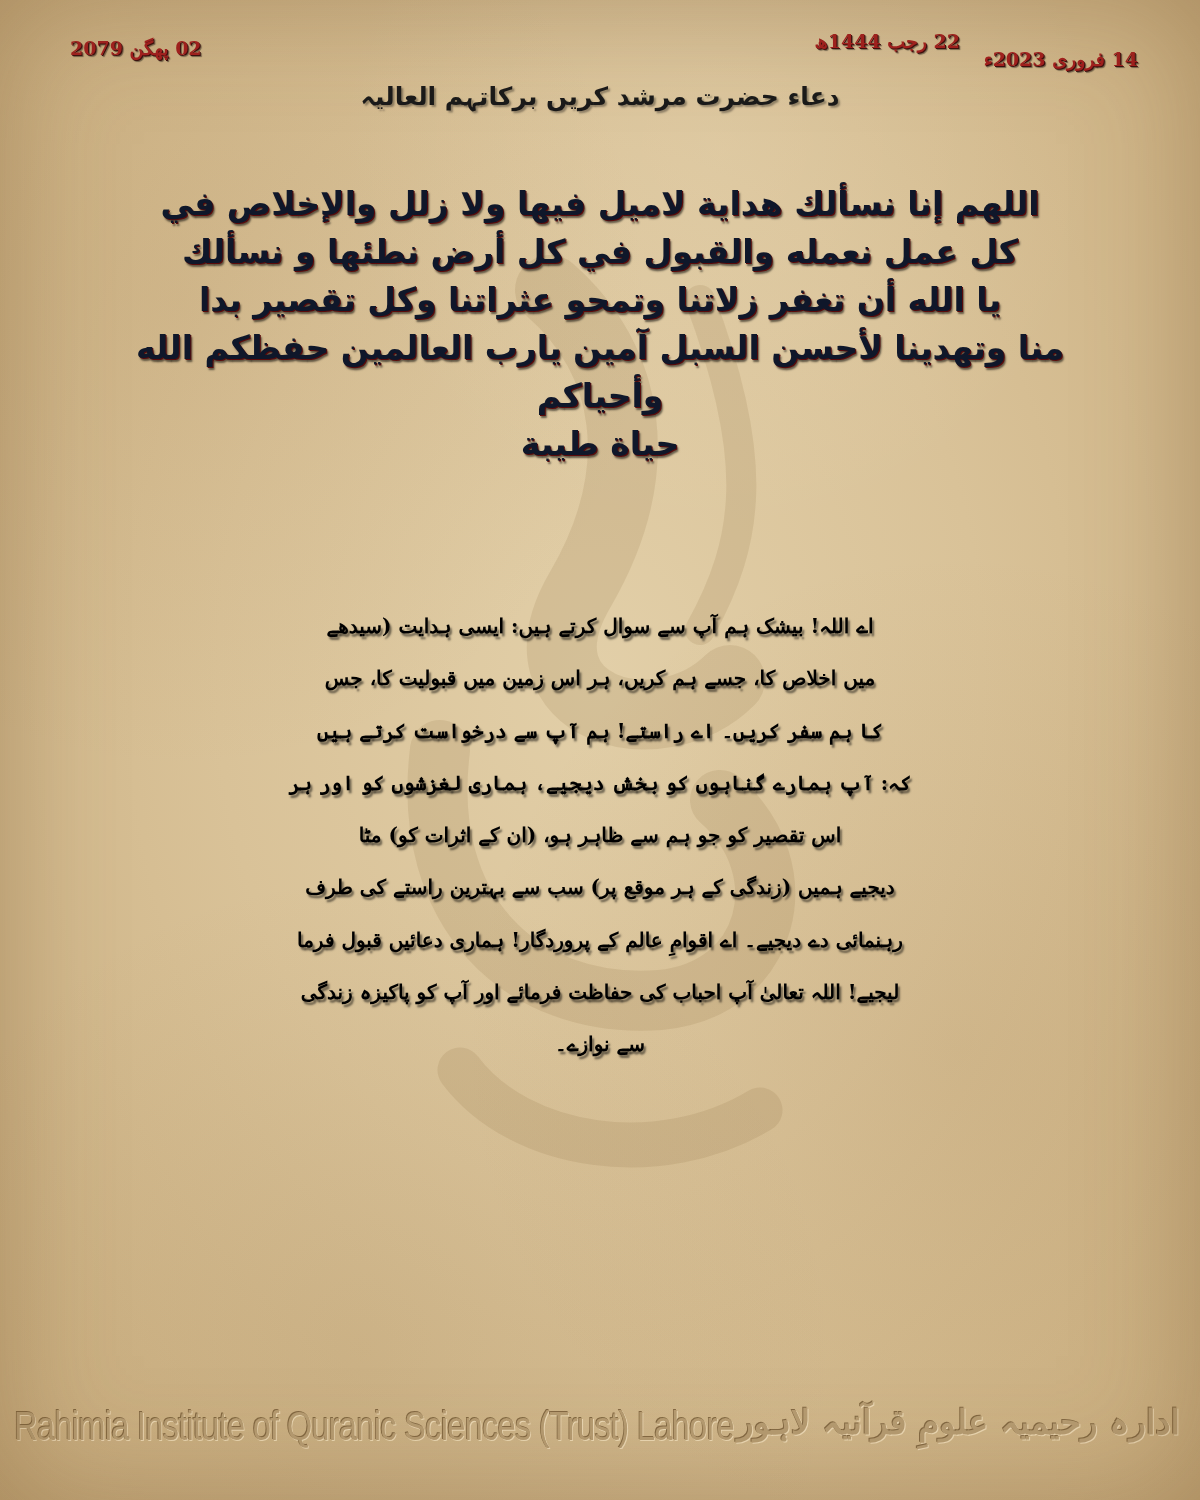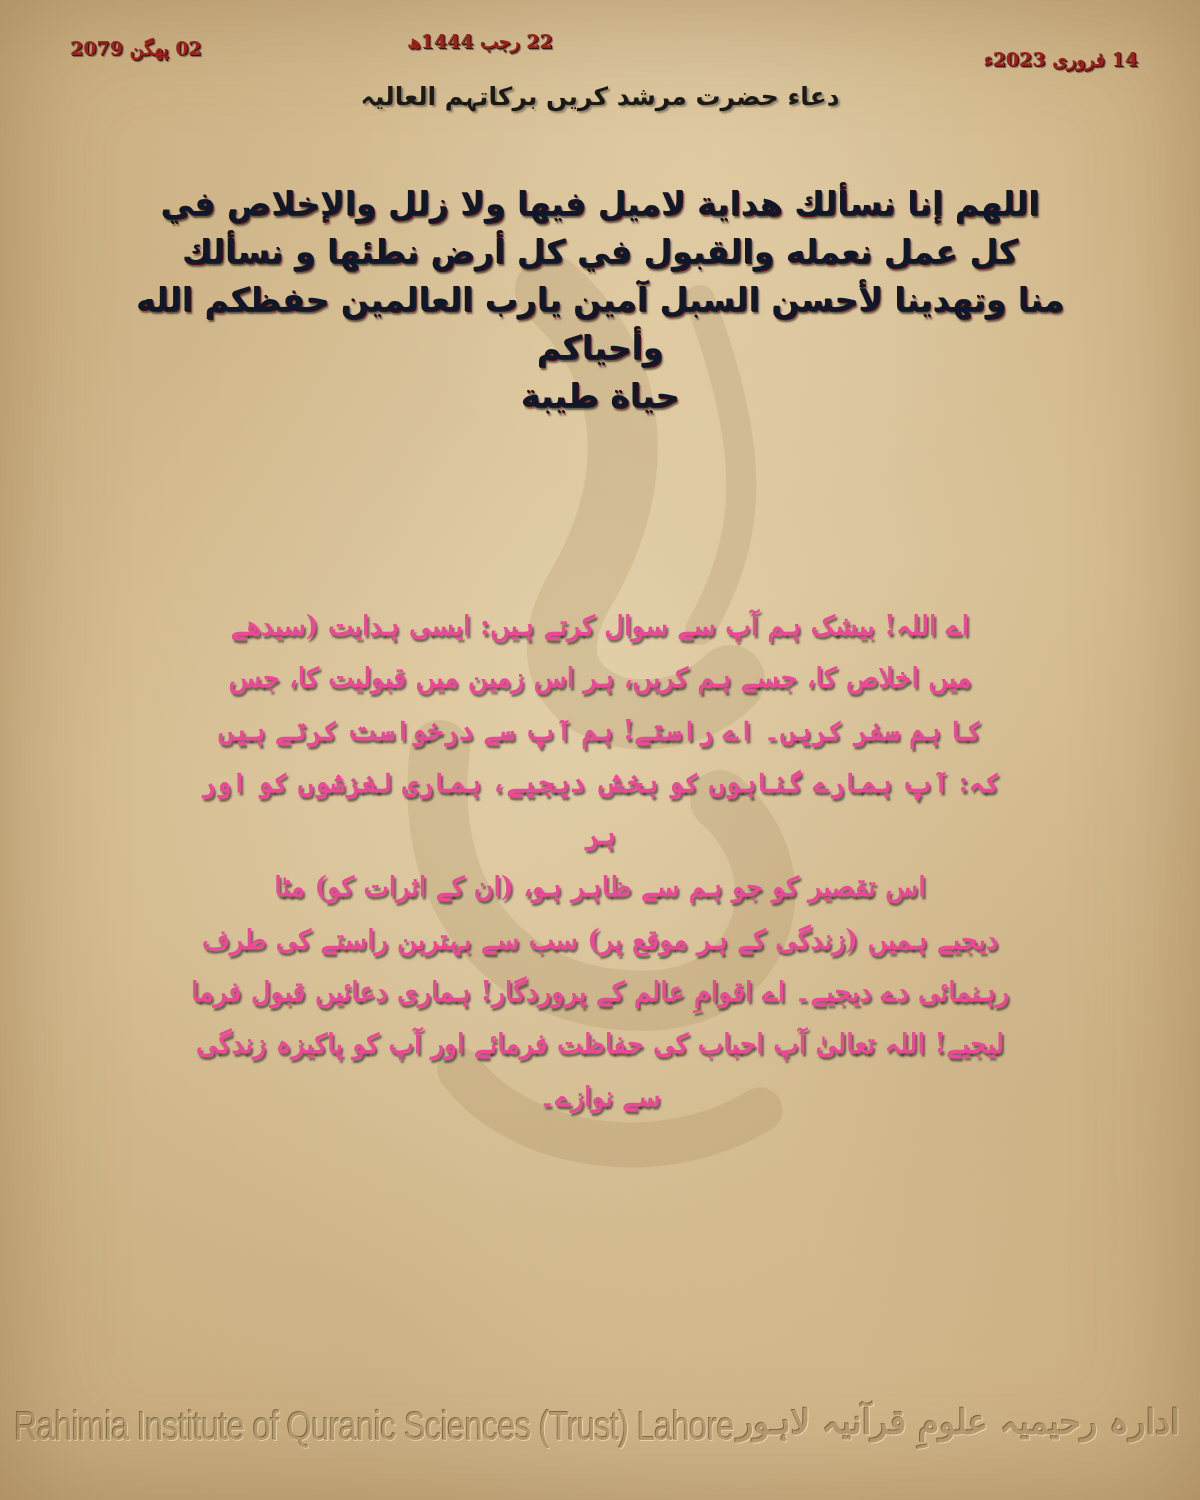--- a/index.html
+++ b/index.html
@@ -25,42 +25,42 @@
     }
     .watermark {
       position: absolute; left: 400px; top: 210px; width: 420px; height: 980px;
       pointer-events: none;
     }
     .date {
       position: absolute; font-family: "DejaVu Serif", serif; font-weight: bold;
       color: #a31e1e; font-size: 19px;
       text-shadow: 1px 1px 0 #3a0d0d, 2px 2px 1px rgba(0,0,0,0.45);
     }
-    .date-hijri { top: 30px; left: 0; width: 960px; text-align: center; direction: rtl; }
+    .date-hijri { top: 30px; left: 0; width: 960px; direction: rtl; }
     .date-bikrami { top: 37px; left: 70px; direction: rtl; }
     .date-gregorian { top: 48px; right: 62px; direction: rtl; }
     .heading {
       position: absolute; top: 82px; left: 0; width: 1200px; text-align: center;
       direction: rtl; font-family: "DejaVu Sans", sans-serif; font-weight: bold;
       font-size: 25px; color: #1a1a1a;
       text-shadow: 2px 2px 2px rgba(0,0,0,0.35);
     }
     .arabic {
       position: absolute; top: 180px; left: 70px; width: 1060px;
       direction: rtl; text-align: center;
       font-family: "DejaVu Sans", sans-serif; font-weight: bold;
       font-size: 33px; line-height: 48px; color: #0f172a;
       text-shadow: 1px 1px 0 #5a0b0b, 2px 3px 2px rgba(0,0,0,0.55);
     }
     .arabic .line { display: block; }
     .urdu {
       position: absolute; top: 600px; left: 190px; width: 820px;
       direction: rtl; text-align: center;
       font-family: "DejaVu Serif", serif; font-weight: bold;
-      font-size: 27px; line-height: 52.3px; color: #ec4899;
+      font-size: 20px; line-height: 52.3px; color: #000000;
       text-shadow: 2px 3px 2px rgba(0,0,0,0.5);
     }
     .urdu .line { display: block; }
     .footer {
       position: absolute; top: 1400px; left: 0; width: 1200px; height: 80px;
     }
     .footer-en {
       position: absolute; left: 14px; top: 4px;
       font-family: "Liberation Sans", sans-serif; font-size: 40px;
       letter-spacing: -1px; color: #b69c72;
@@ -92,20 +92,21 @@
 
 <div class="date date-hijri">22 رجب 1444ھ</div>
 <div class="date date-bikrami">02 پھگن 2079</div>
 <div class="date date-gregorian">14 فروری 2023ء</div>
 
 <div class="heading">دعاء حضرت مرشد کریں برکاتہم العالیہ</div>
 
 <div class="arabic">
   <span class="line">اللهم إنا نسألك هداية لاميل فيها ولا زلل والإخلاص في</span>
   <span class="line">كل عمل نعمله والقبول في كل أرض نطئها و نسألك</span>
+  <span class="line">يا الله أن تغفر زلاتنا وتمحو عثراتنا وكل تقصير بدا</span>
   <span class="line">منا وتهدينا لأحسن السبل آمين يارب العالمين حفظكم الله وأحياكم</span>
   <span class="line">حياة طيبة</span>
 </div>
 
 <div class="urdu">
   <span class="line">اے اللہ! بیشک ہم آپ سے سوال کرتے ہیں: ایسی ہدایت (سیدھے</span>
   <span class="line">میں اخلاص کا، جسے ہم کریں، ہر اس زمین میں قبولیت کا، جس</span>
   <span class="line">کا ہم سفر کریں۔ اے راستے! ہم آپ سے درخواست کرتے ہیں</span>
   <span class="line">کہ: آپ ہمارے گناہوں کو بخش دیجیے، ہماری لغزشوں کو اور ہر</span>
   <span class="line">اس تقصیر کو جو ہم سے ظاہر ہو، (ان کے اثرات کو) مٹا</span>

